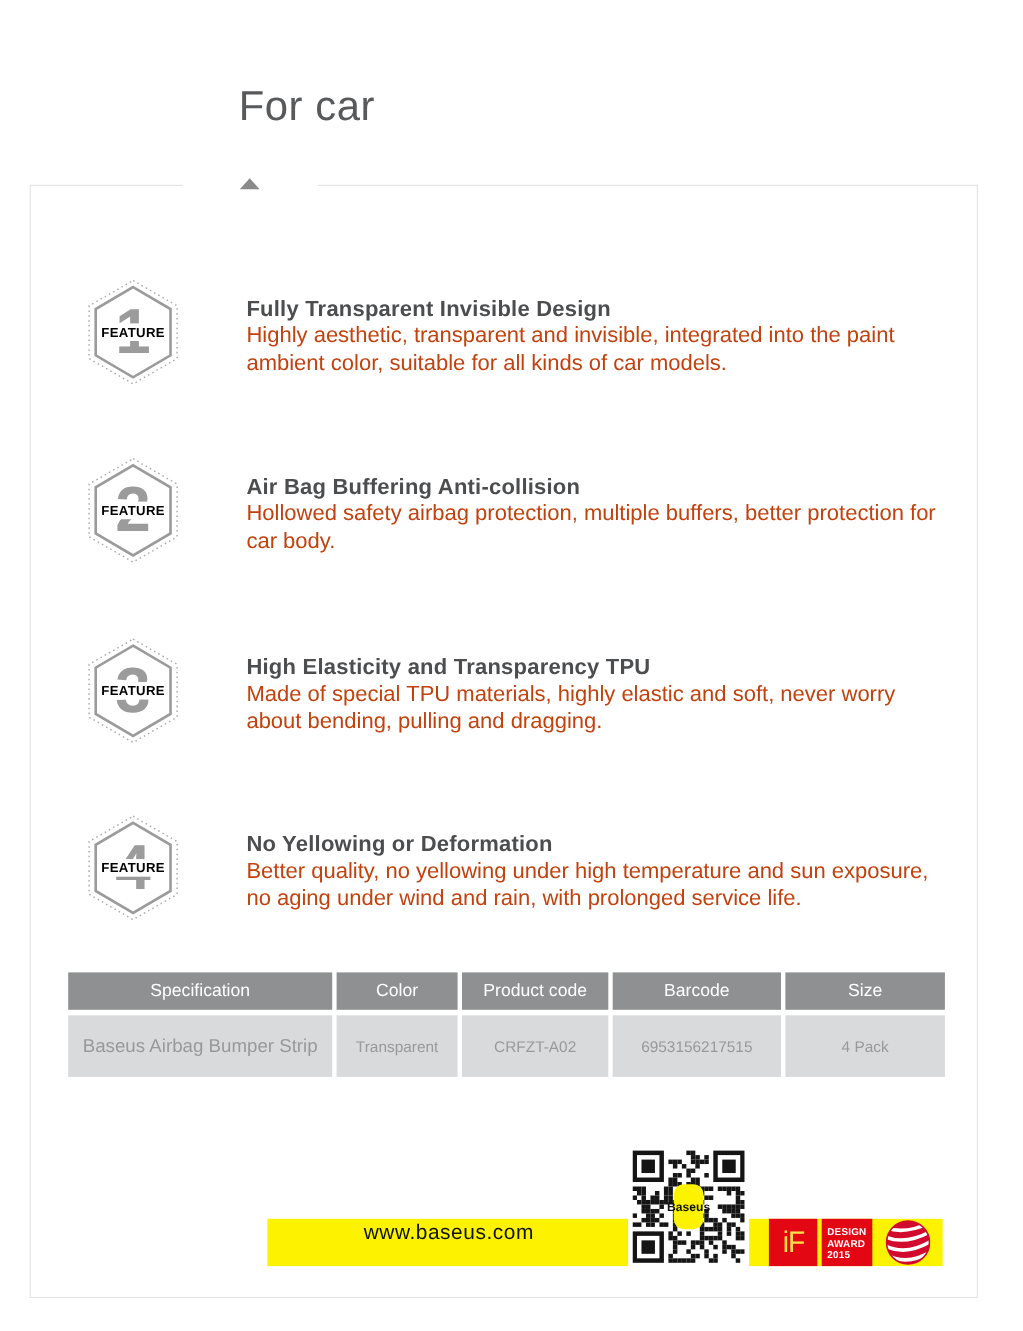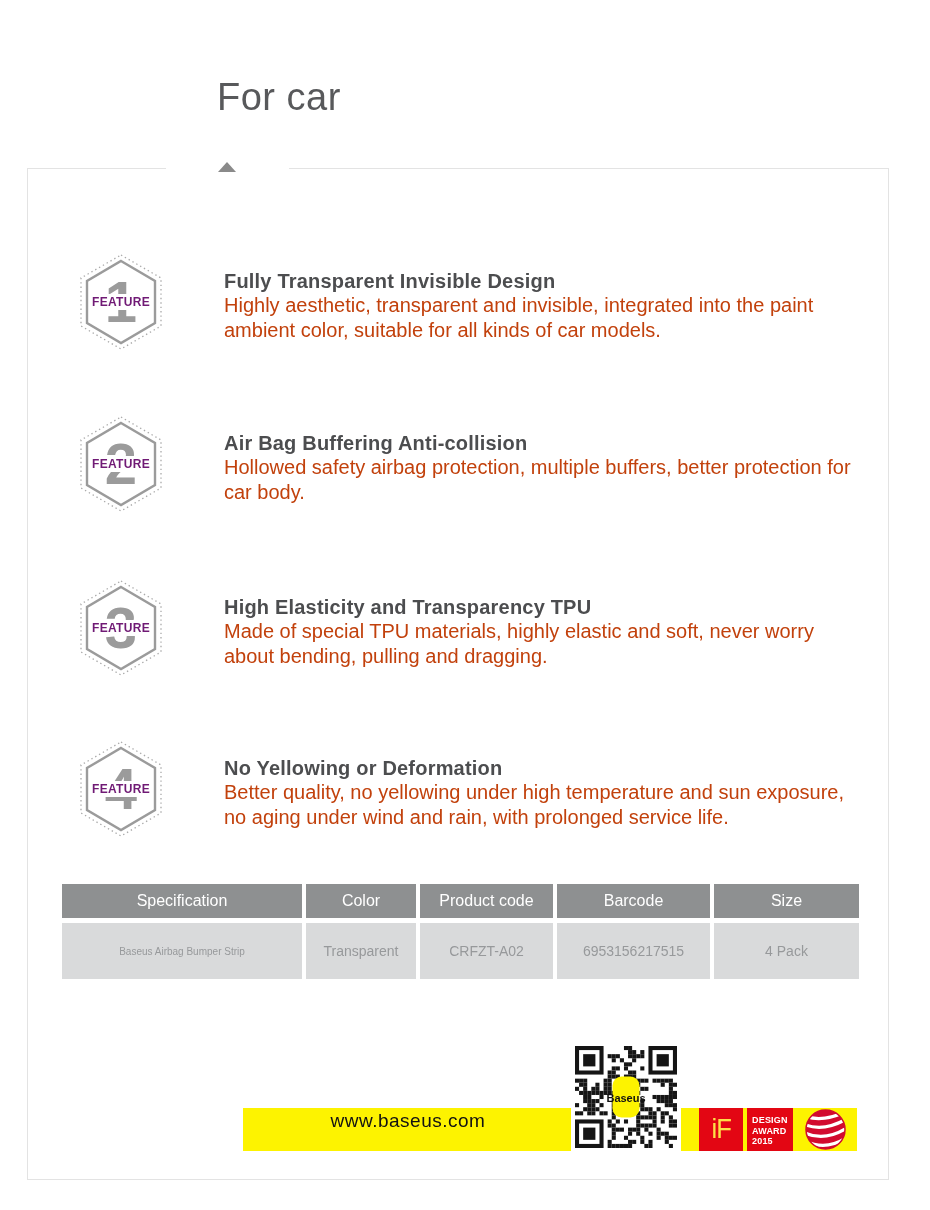--- a/index.html
+++ b/index.html
@@ -74,21 +74,21 @@
     color: #9b9b9b;
   }
   .badge-label {
     position: absolute;
     left: 50%; top: 40px;
     transform: translateX(-50%);
     background: #fff;
     padding: 1px 3px;
     font-size: 12px;
     font-weight: bold;
-    color: #701a75;
+    color: #000000;
     letter-spacing: 0.3px;
     white-space: nowrap;
   }
   .feature-text {
     position: absolute;
     left: 196px;
     top: 16px;
     width: 645px;
   }
   .feature-title {
@@ -125,21 +125,21 @@
   .td {
     background: #d9dadb;
     color: #97999b;
     font-size: 14px;
     height: 56px;
     display: flex;
     align-items: center;
     justify-content: center;
     text-align: center;
   }
-  .td.small { font-size: 10px; }
+  .td.small { font-size: 17px; }
   .yellow-bar {
     position: absolute;
     left: 215px;
     top: 939px;
     width: 614px;
     height: 43px;
     background: #fdf300;
   }
   .website-text {
     position: absolute;

